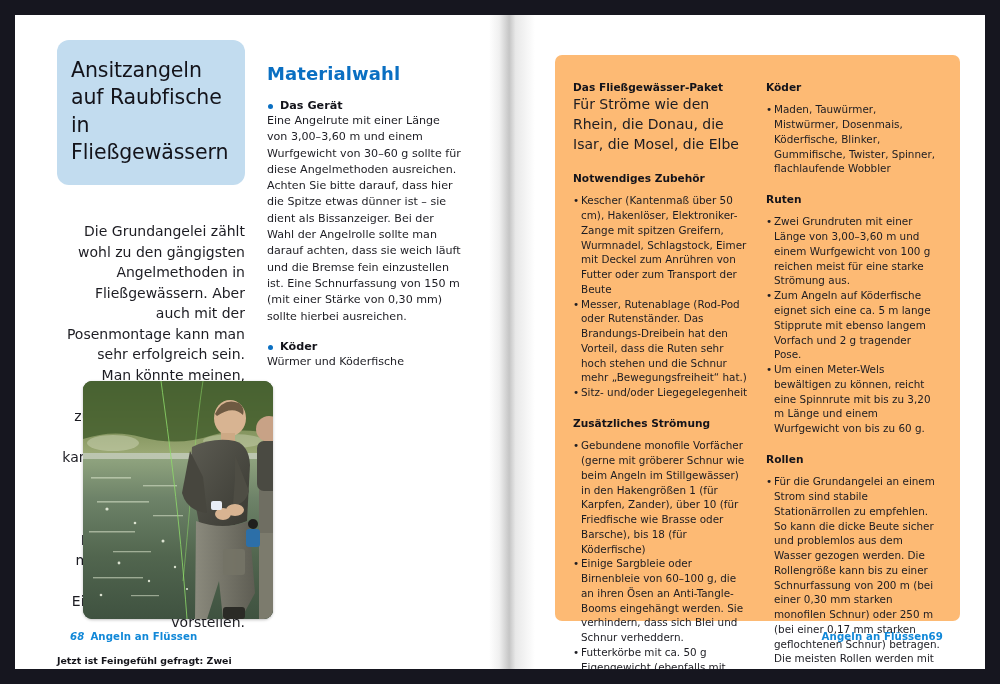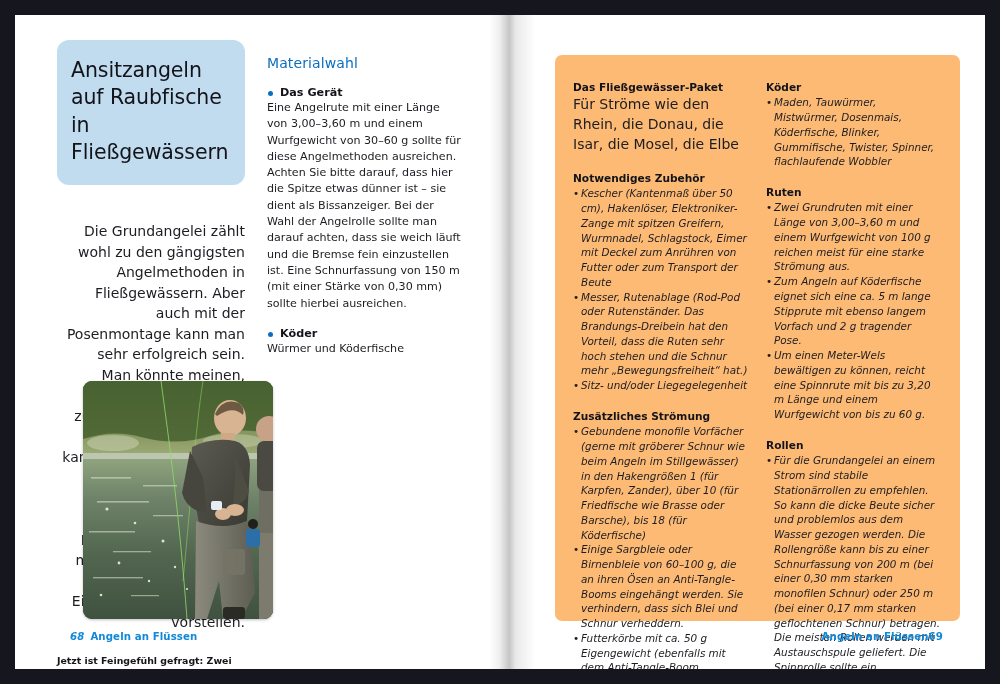--- a/index.html
+++ b/index.html
@@ -117,23 +117,23 @@
     width: 190px;
     height: 238px;
     border-radius: 9px;
     overflow: hidden;
     box-shadow: 0 1px 3px rgba(0,0,0,0.25);
   }
   .photo svg { display:block; }
 
   .sec-head {
     color: #0a6fc2;
-    font-size: 14px;
-    font-weight: normal;
-    margin: 0 0 15px 0;
+    font-size: 18px;
+    font-weight: bold;
+    margin: 8px 0 15px 0;
     letter-spacing: 0.1px;
   }
 
   .bullet-head {
     font-size: 11.2px;
     font-weight: bold;
     color: #13131a;
     margin: 0 0 1px 0;
     padding-left: 13px;
     position: relative;
@@ -186,23 +186,22 @@
     line-height: 1.35;
   }
   .box-sub {
     font-size: 14px;
     line-height: 1.42;
     color: #1c1c22;
     margin: 0 0 16px 0;
   }
   ul.box-list {
     list-style: none;
-    margin: 1px 0 16px 0;
+    margin: 8px 0 16px 0;
     padding: 0;
-    font-style: italic;
   }
   ul.box-list li {
     font-size: 10.4px;
     line-height: 1.42;
     color: #1c1c22;
     padding-left: 8px;
     position: relative;
     margin-bottom: 0px;
   }
   ul.box-list li::before {

